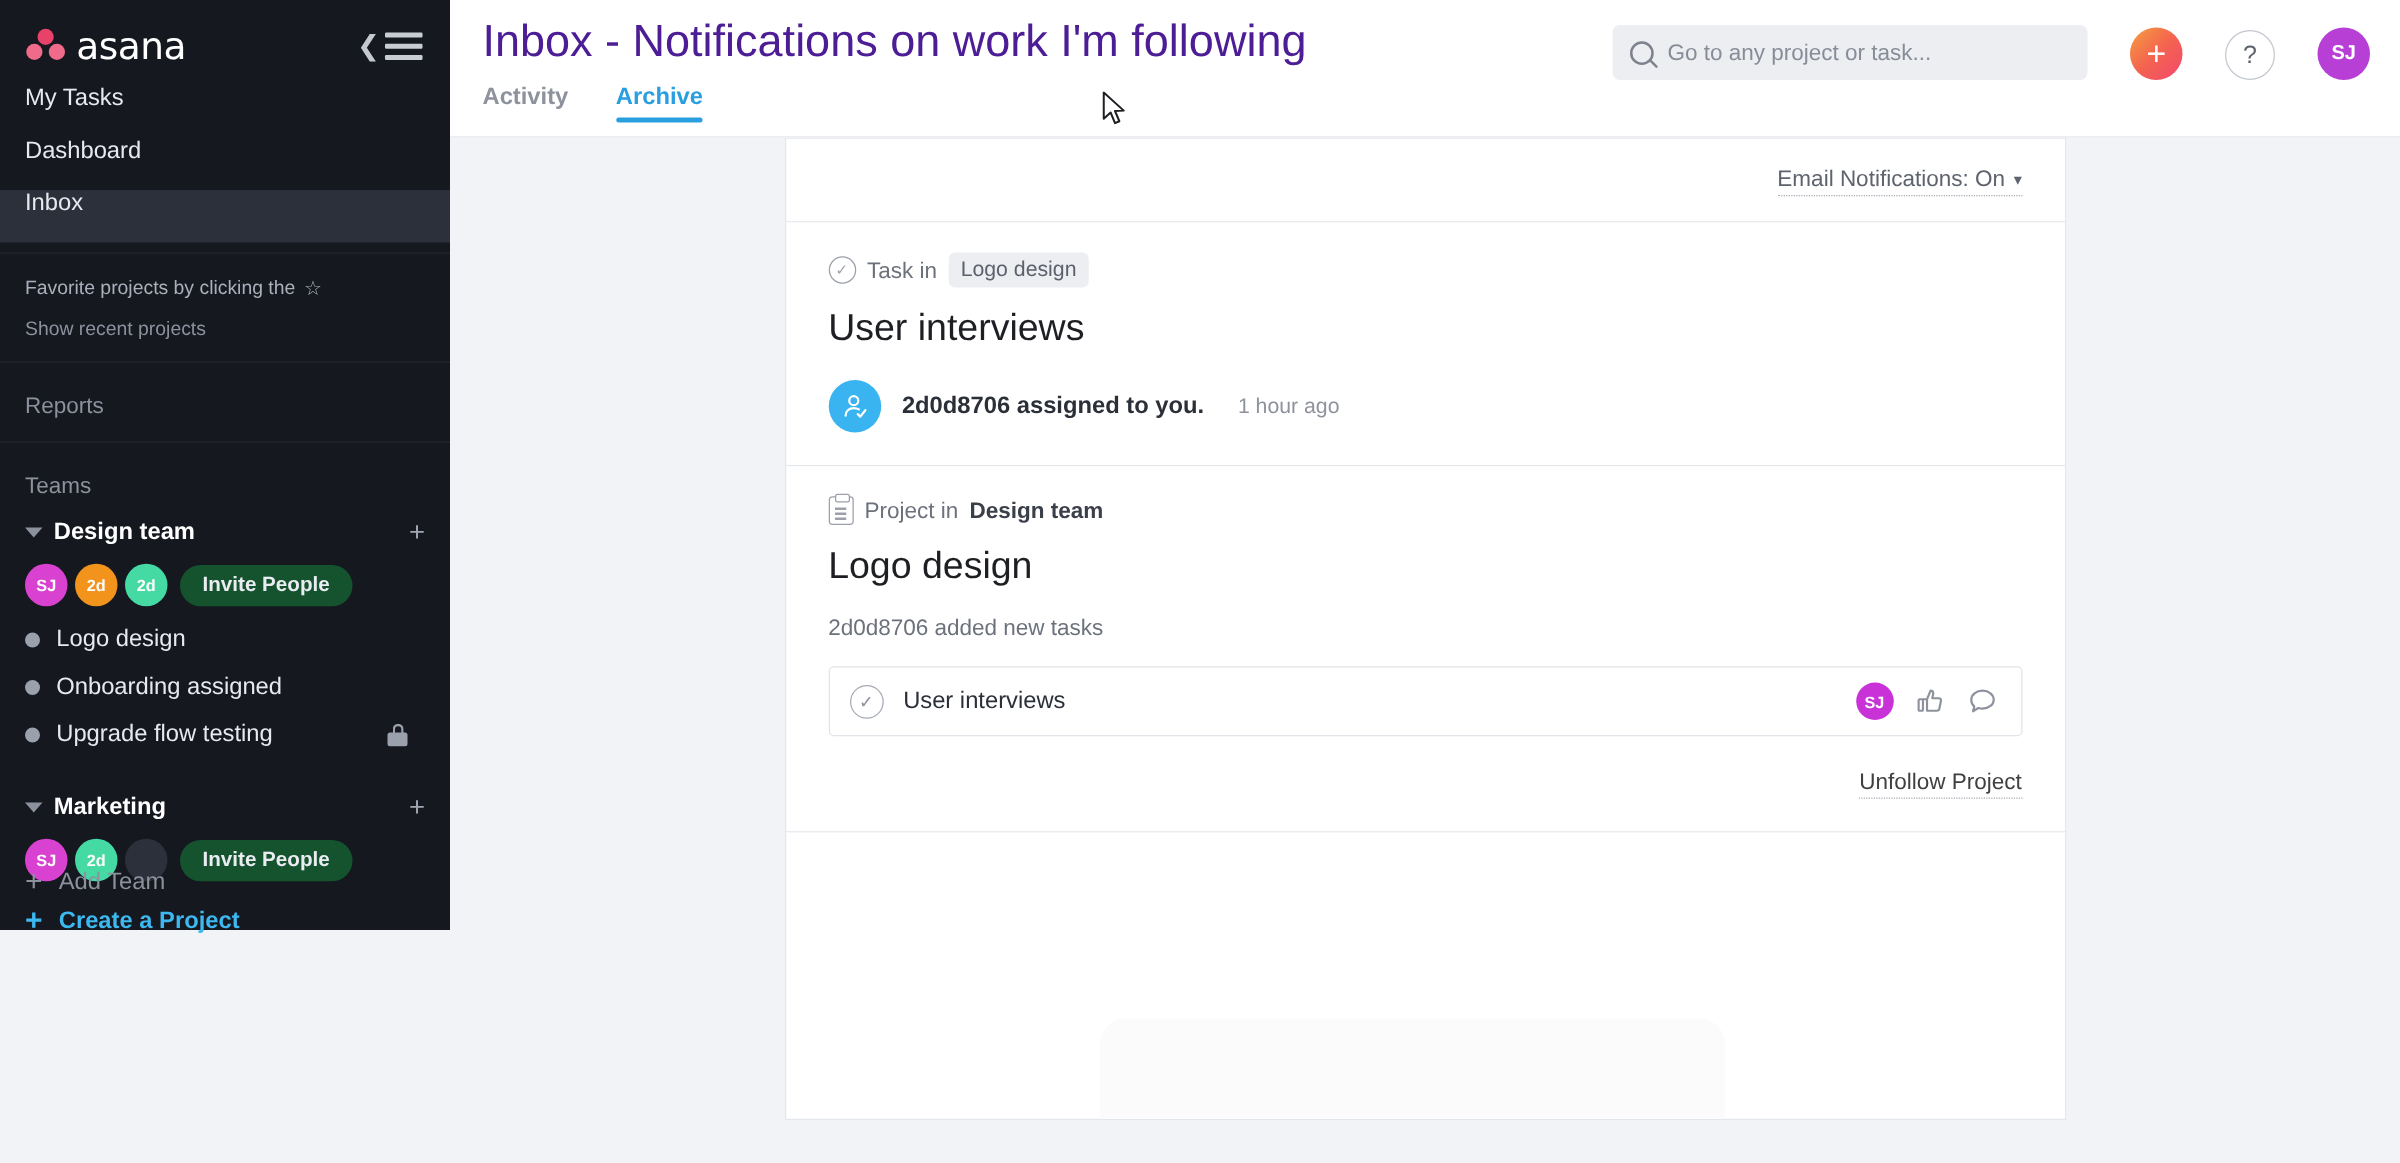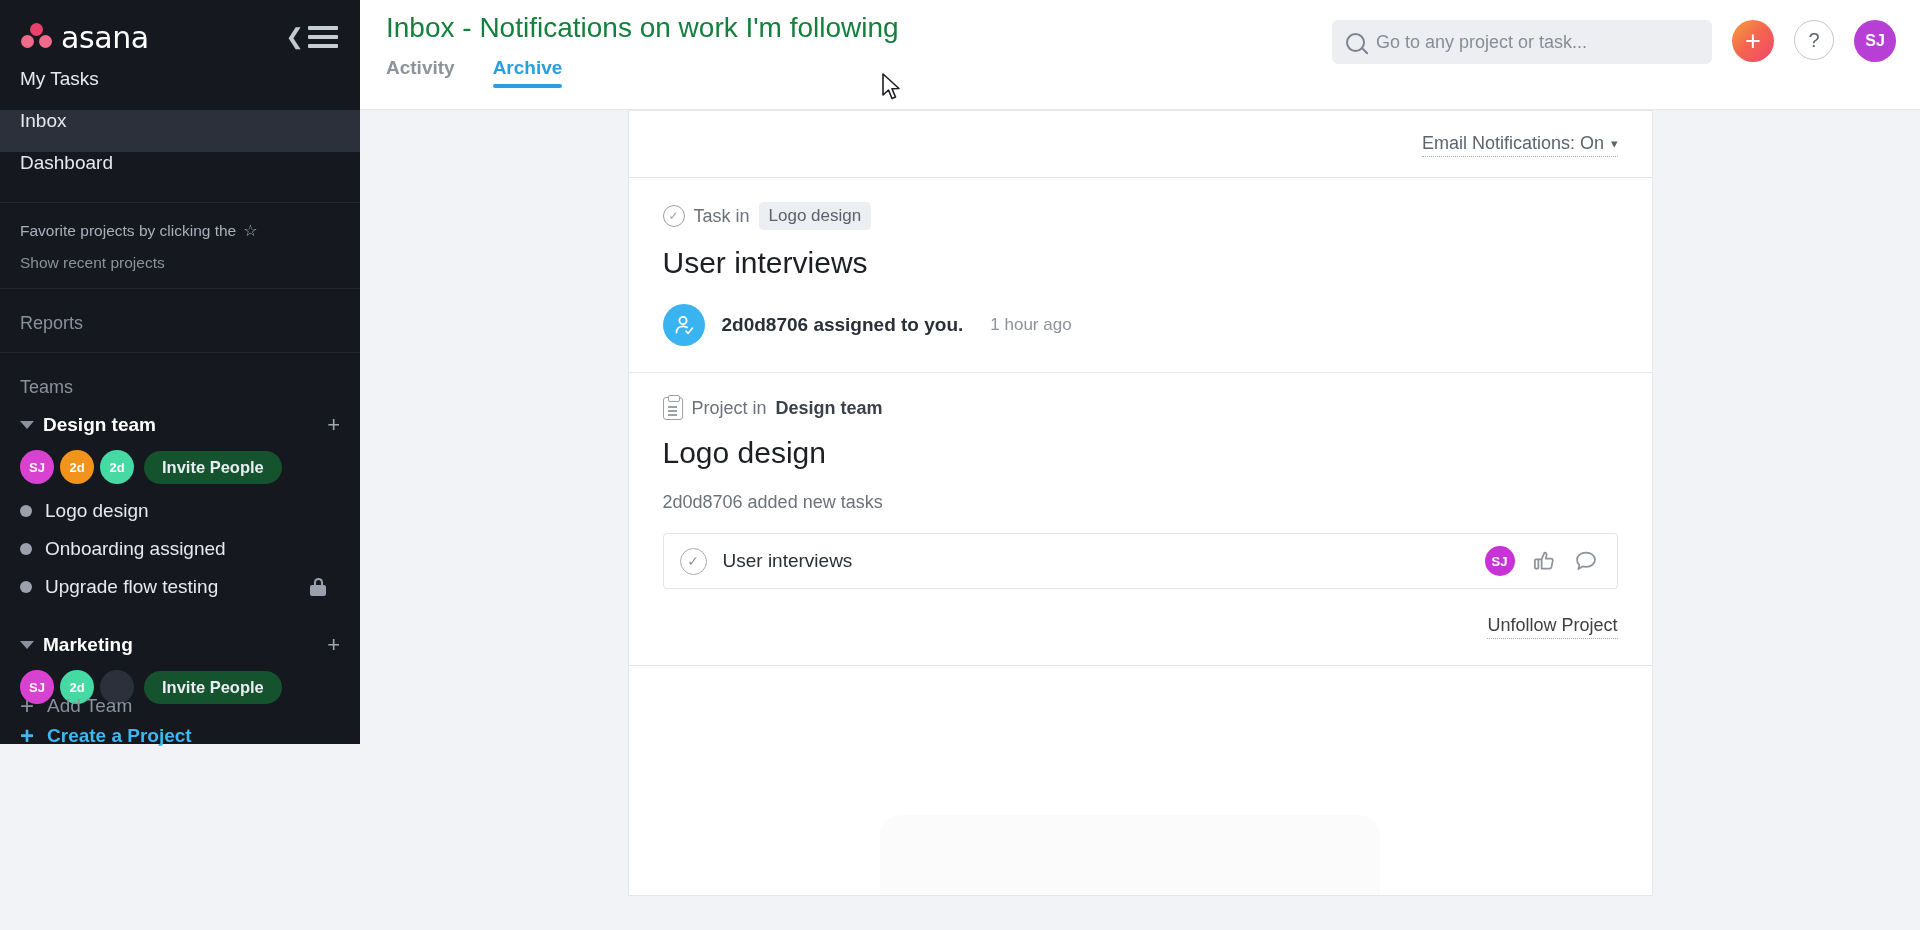--- a/index.html
+++ b/index.html
@@ -101,34 +101,34 @@
   .add-team .pl { font-size: 24px; line-height: 1; }
 
   
   .main { flex: 1; height: 930px; display: flex; flex-direction: column; background: #f1f3f6; }
   .topbar {
     height: 110px; background: #fff; display: flex; align-items: flex-start;
     padding: 0 24px 0 26px; position: relative; flex: 0 0 110px;
     border-bottom: 1px solid #e6e8ec;
   }
   .topbar-left { padding-top: 12px; }
-  .page-title { font-size: 28px; color: #15803d; font-weight: 400; white-space: nowrap; }
+  .page-title { font-size: 36px; color: #4c1d95; font-weight: 400; white-space: nowrap; }
   .tabs { display: flex; gap: 38px; margin-top: 13px; }
   .tab {
     font-size: 19px; color: #8d929c; padding-bottom: 9px; cursor: pointer;
     font-weight: 600; position: relative;
   }
   .tab.active { color: #2a9fe0; }
   .tab.active::after {
     content: ""; position: absolute; left: 0; right: 0; bottom: 0;
     height: 4px; background: #2a9fe0; border-radius: 2px;
   }
   .topbar-right {
     position: absolute; right: 24px; top: 20px;
-    display: flex; align-items: flex-start; gap: 20px;
+    display: flex; align-items: flex-end; gap: 34px;
   }
   .search-box {
     width: 380px; height: 44px; background: #edeef1; border-radius: 6px;
     display: flex; align-items: center; padding: 0 14px; gap: 11px; cursor: text;
   }
   .search-box input {
     border: none; background: transparent; outline: none;
     font-size: 18px; color: #5c616b; width: 100%;
     font-family: "Liberation Sans", sans-serif;
   }
@@ -252,25 +252,25 @@
             <span></span>
             <span></span>
             <span></span>
           </span>
       </div>
     </div>
 
     <div class="nav-item">
       <span>My Tasks</span>
     </div>
+    <div class="nav-item">
+      <span>Dashboard</span>
+    </div>
     <div class="nav-item active">
       <span>Inbox</span>
-    </div>
-    <div class="nav-item">
-      <span>Dashboard</span>
     </div>
 
     <div class="nav-sep"></div>
 
     <div class="sb-hint">
       <span>Favorite projects by clicking the</span>
       <span class="star">☆</span>
     </div>
     <div class="sb-muted">
       <span>Show recent projects</span>

